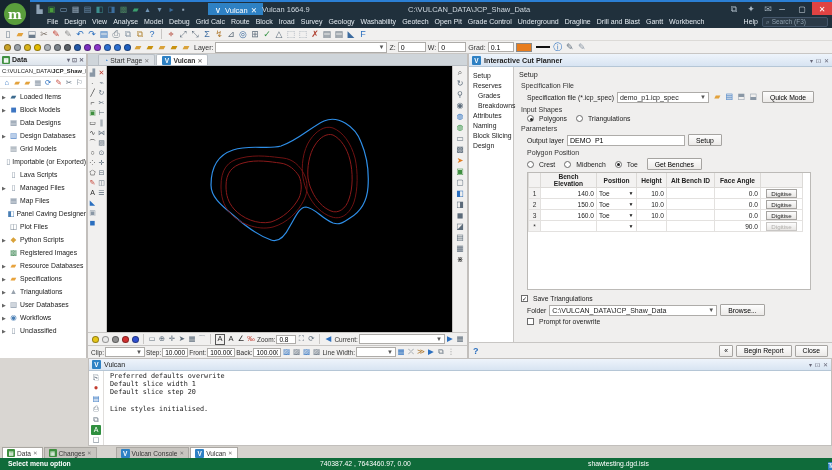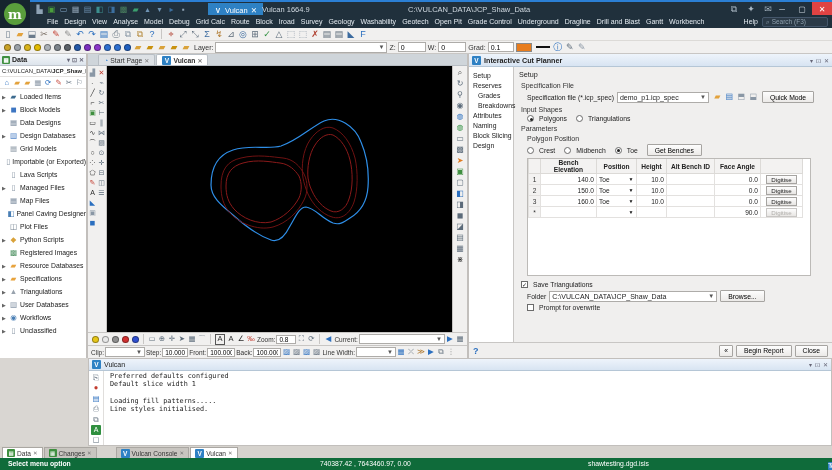--- a/index.html
+++ b/index.html
@@ -626,20 +626,25 @@
 
           <div class="grp-label">Input Shapes</div>
           <div class="icp-row">
             <span class="radio on"></span>
             <span class="rlabel">Polygons</span>
             <span class="radio"></span>
             <span class="rlabel">Triangulations</span>
           </div>
 
           <div class="grp-label">Parameters</div>
+          <div class="icp-row">
+            <span class="flabel">Output layer</span>
+            <input class="tb-input" style="width: 118px; height: 11px;" value="DEMO_P1">
+            <button class="btn">Setup</button>
+          </div>
           <div class="grp-label" style="margin-left:8px">Polygon Position</div>
           <div class="icp-row">
             <span class="radio"></span>
             <span class="rlabel">Crest</span>
             <span class="radio"></span>
             <span class="rlabel">Midbench</span>
             <span class="radio on"></span>
             <span class="rlabel">Toe</span>
             <button class="btn">Get Benches</button>
           </div>
@@ -742,24 +747,24 @@
       <div id="console-strip">
           <span class="icon" style="color: rgb(92, 107, 122);">⎘</span>
           <span class="icon" style="color: rgb(194, 59, 46);">●</span>
           <span class="icon" style="color: rgb(43, 111, 191);">▤</span>
           <span class="icon" style="color: rgb(92, 107, 122);">⎙</span>
           <span class="icon" style="color: rgb(92, 107, 122);">⧉</span>
           <span class="icon greenA" style="color: rgb(255, 255, 255);">A</span>
           <span class="icon" style="color: rgb(92, 107, 122);">▢</span>
         </div>
       <div id="console-lines">
-          <div class="console-line">Preferred defaults configured</div>
+          <div class="console-line">Preferred defaults overwrite</div>
           <div class="console-line">Default slice width 1</div>
+          <div class="console-line">Default slice step 20</div>
           <div class="console-line"> </div>
-          <div class="console-line">Loading fill patterns.....</div>
           <div class="console-line">Line styles initialised.</div>
         </div>
     </div>
   </div>
 
   <div id="bottom-tabs">
       <div class="btab active">
         <span class="gic">▦</span>
         <span>Data</span>
         <span class="x">✕</span>

